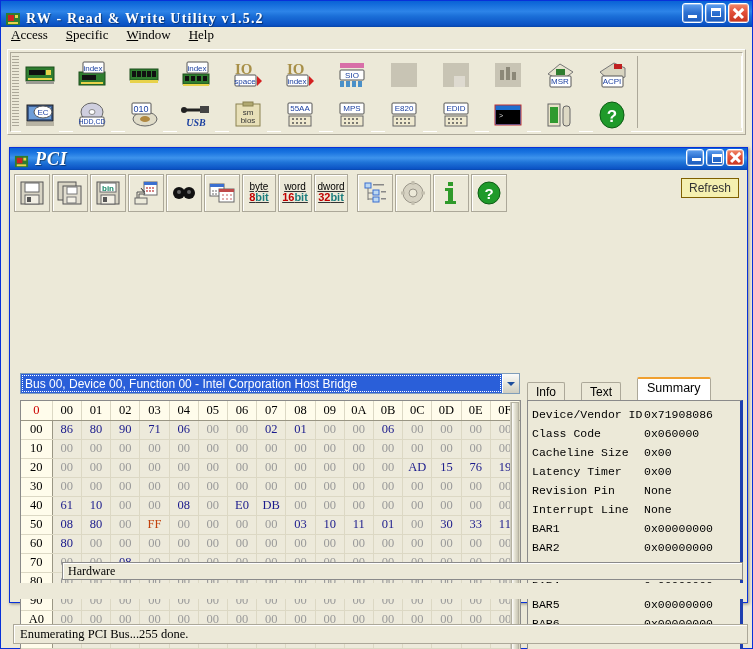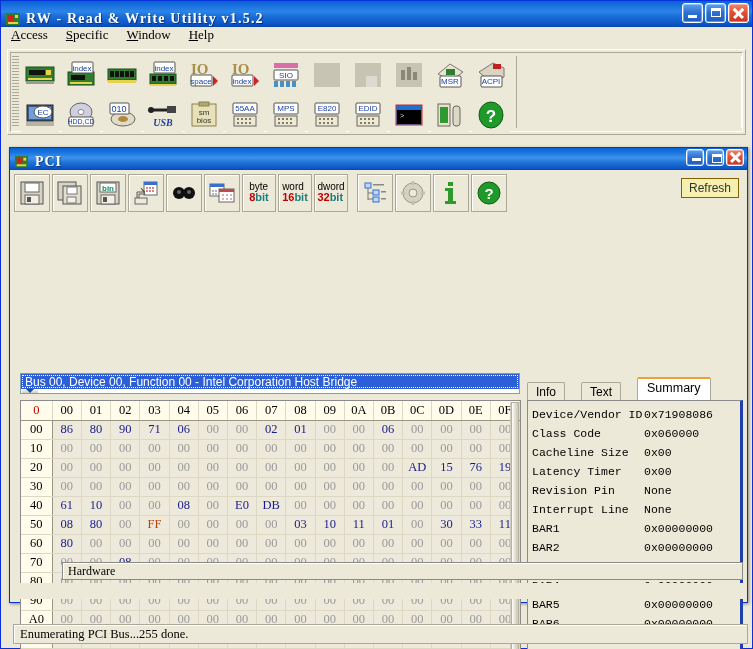--- a/index.html
+++ b/index.html
@@ -31,21 +31,21 @@
     width: 16px; height: 16px; margin-right: 5px; flex: 0 0 auto;
     position: relative;
   }
   .title-text {
     color: #fff; font-weight: bold; font-size: 14px;
     letter-spacing: 1.2px;
     font-family: "Liberation Serif", serif;
     text-shadow: 1px 1px 1px rgba(0,0,0,.45);
     white-space: nowrap;
   }
-  .titlebar.inner .title-text { font-size: 14px; letter-spacing: .9px; }
+  .titlebar.inner .title-text { font-size: 18px; letter-spacing: .9px; font-style: italic; }
   .caption-btns { position: absolute; right: 3px; top: 2px; display: flex; gap: 2px; }
   .titlebar.inner .caption-btns { top: 1px; }
   .cbtn {
     width: 21px; height: 20px; border-radius: 3px;
     border: 1px solid #fff; position: relative;
     background: linear-gradient(to bottom,#5fa0ef,#2b6fd0 50%,#1d5cbd);
     box-shadow: inset 0 0 0 1px rgba(255,255,255,.35);
   }
   .titlebar.inner .cbtn { width: 18px; height: 17px; }
   .cbtn.close {
@@ -80,21 +80,21 @@
   }
   .toolbar-inner {
     border: 1px solid #aca899; border-right-color:#fff; border-bottom-color:#fff;
     height: 100%; display: flex;
   }
   .tb-grip { width: 7px; flex:0 0 auto;
      background: repeating-linear-gradient(to bottom, #aca899 0 1px, transparent 1px 3px);
      margin: 3px 2px 3px 1px;
   }
   .tb-rows { flex: 0 0 auto; padding-top: 2px; }
-  .tb-row { display: flex; gap: 3px; height: 40px; align-items: center; justify-content: center; }
+  .tb-row { display: flex; gap: 14px; height: 40px; align-items: center; justify-content: center; }
   .tbtn {
     width: 38px; height: 36px;
     border: 1px solid transparent;
     display: flex; align-items: center; justify-content: center;
     background: #ece9d8;
   }
   .tb-sep-right { flex: 1 1 auto; border-left: 1px solid #aca899; margin: 3px 0 3px 6px;
      box-shadow: -1px 0 0 #fff inset; }
 
   
@@ -111,39 +111,39 @@
     padding-left: 4px; background: #ece9d8; position: relative;
   }
   .pbtn {
     width: 36px; height: 38px; margin-right: 2px;
     border: 1px solid #aca899;
     background: #ece9d8;
     display: flex; align-items: center; justify-content: center;
     box-shadow: inset 1px 1px 0 #fff;
   }
   .pbtn.lbl { width: 34px; }
-  .pbtn .lbltxt { text-align: left; line-height: 1.05; font-size: 10px;
-     font-family: "Liberation Sans", sans-serif; color:#333; }
+  .pbtn .lbltxt { text-align: center; line-height: 1.05; font-size: 10px;
+     font-family: "Liberation Sans", sans-serif; color:#333;text-decoration:underline; }
   .pbtn .lbltxt b { display:block; font-weight: normal; color: #000; font-size:10px;}
   .pbtn .lbltxt .n { color: #c00000; font-weight: bold; font-size: 11px; }
   .pbtn .lbltxt .u { color: #1a7d7d; font-weight: bold; font-size: 11px; }
   .pbtn-sep { width: 7px; }
   .refresh-btn {
     position: absolute; right: 8px; top: 8px;
     background: #f5f0b0; border: 1px solid #806000;
     font-size: 12px; padding: 2px 7px; color: #333;
     font-family: "Liberation Sans", sans-serif;
   }
 
   
   .combo-wrap { position: absolute; left: 10px; top: 225px; width: 500px; height: 21px; }
   .combo {
     width: 100%; height: 100%;
     border: 1px solid #7f9db9; background: #fff;
-    display: flex; align-items: stretch; flex-direction: column;
+    display: flex; align-items: stretch;
   }
   .combo-text {
     flex: 1 1 auto; background: #2a5fd9; color: #fff;
     font-size: 12px; display: flex; align-items: center; padding-left: 4px;
     outline: 1px dotted #fff; outline-offset: -2px;
     white-space: nowrap; overflow: hidden;
     font-family: "Liberation Sans", sans-serif;
   }
   .combo-arrow {
     width: 17px; flex: 0 0 auto;

